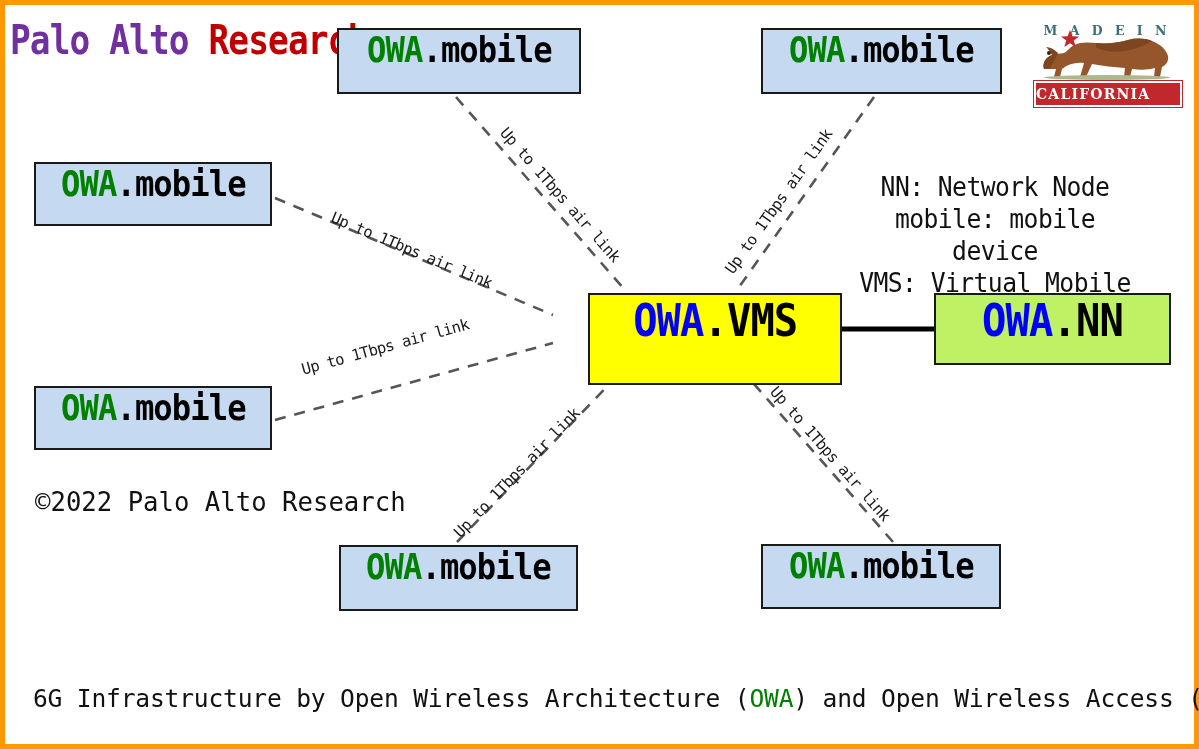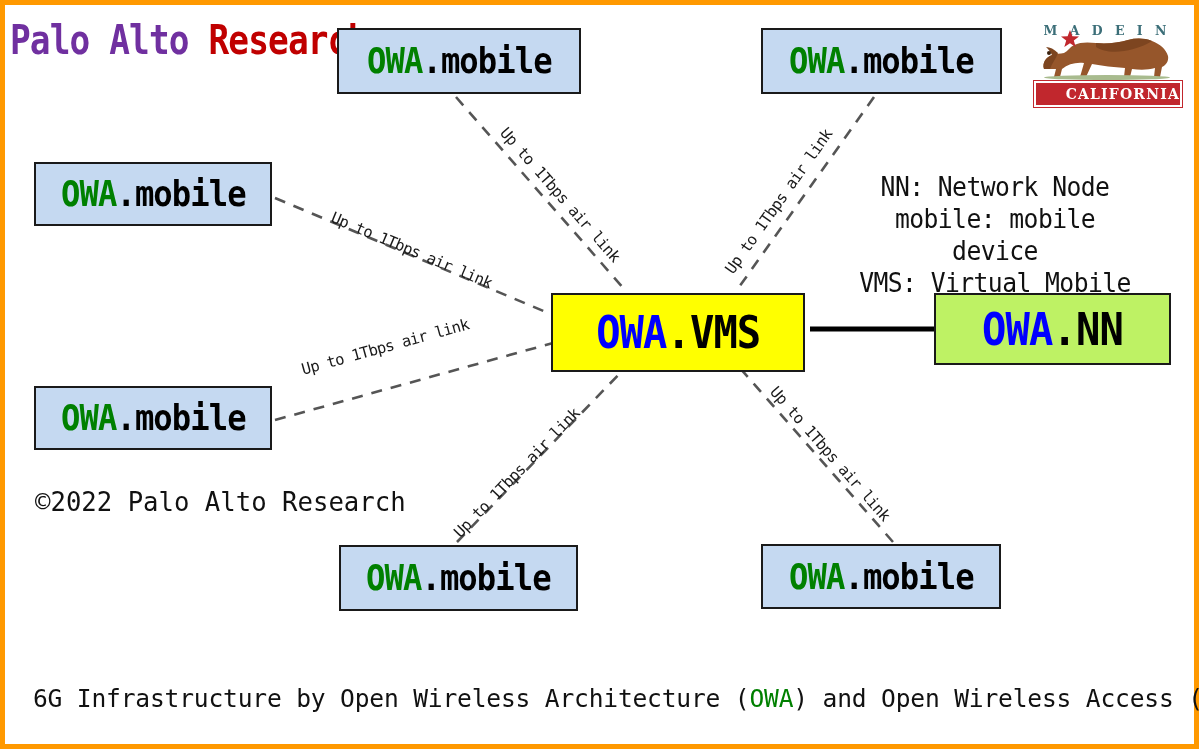--- a/index.html
+++ b/index.html
@@ -75,53 +75,53 @@
   #ca-badge .banner {
     position: absolute;
     left: 10px; top: 70px;
     width: 148px; height: 26px;
     background: #c1272d;
     border: 2px solid #ffffff;
     box-shadow: 0 0 0 1px #c1272d;
   }
   #ca-badge .banner span {
     display: block;
-    text-align: right;
+    text-align: left;
     color: #ffffff;
     font-family: "DejaVu Serif", serif;
     font-weight: bold;
     font-size: 14px;
     line-height: 22px;
     letter-spacing: 1.2px;
   }
 
   
   .node {
     position: absolute;
     border: 2.5px solid #1a1a1a;
     display: flex;
-    align-items: center;
+    align-items: flex-start;
     justify-content: center;
     white-space: nowrap;
   }
   .node .lbl {
     font-family: "DejaVu Sans Mono", monospace;
     font-weight: bold;
     letter-spacing: -1px;
     transform: scaleX(0.92);
   }
   .mobile-node { background: #c5d9f1; }
   .mobile-node .lbl { font-size: 35px; }
   .mobile-node .p1 { color: #008000; }
   .mobile-node .p2 { color: #000000; }
 
   #node-vms {
     background: #ffff00;
-    left: 546px; top: 288px;
-    width: 254px; height: 79px;
+    left: 583px; top: 288px;
+    width: 254px; height: 92px;
     z-index: 6;
   }
   #node-vms .lbl { font-size: 44px; }
   #node-vms .p1 { color: #0000ff; }
   #node-vms .p2 { color: #000000; }
 
   #node-nn {
     background: #bef264;
     left: 929px; top: 288px;
     width: 237px; height: 72px;

